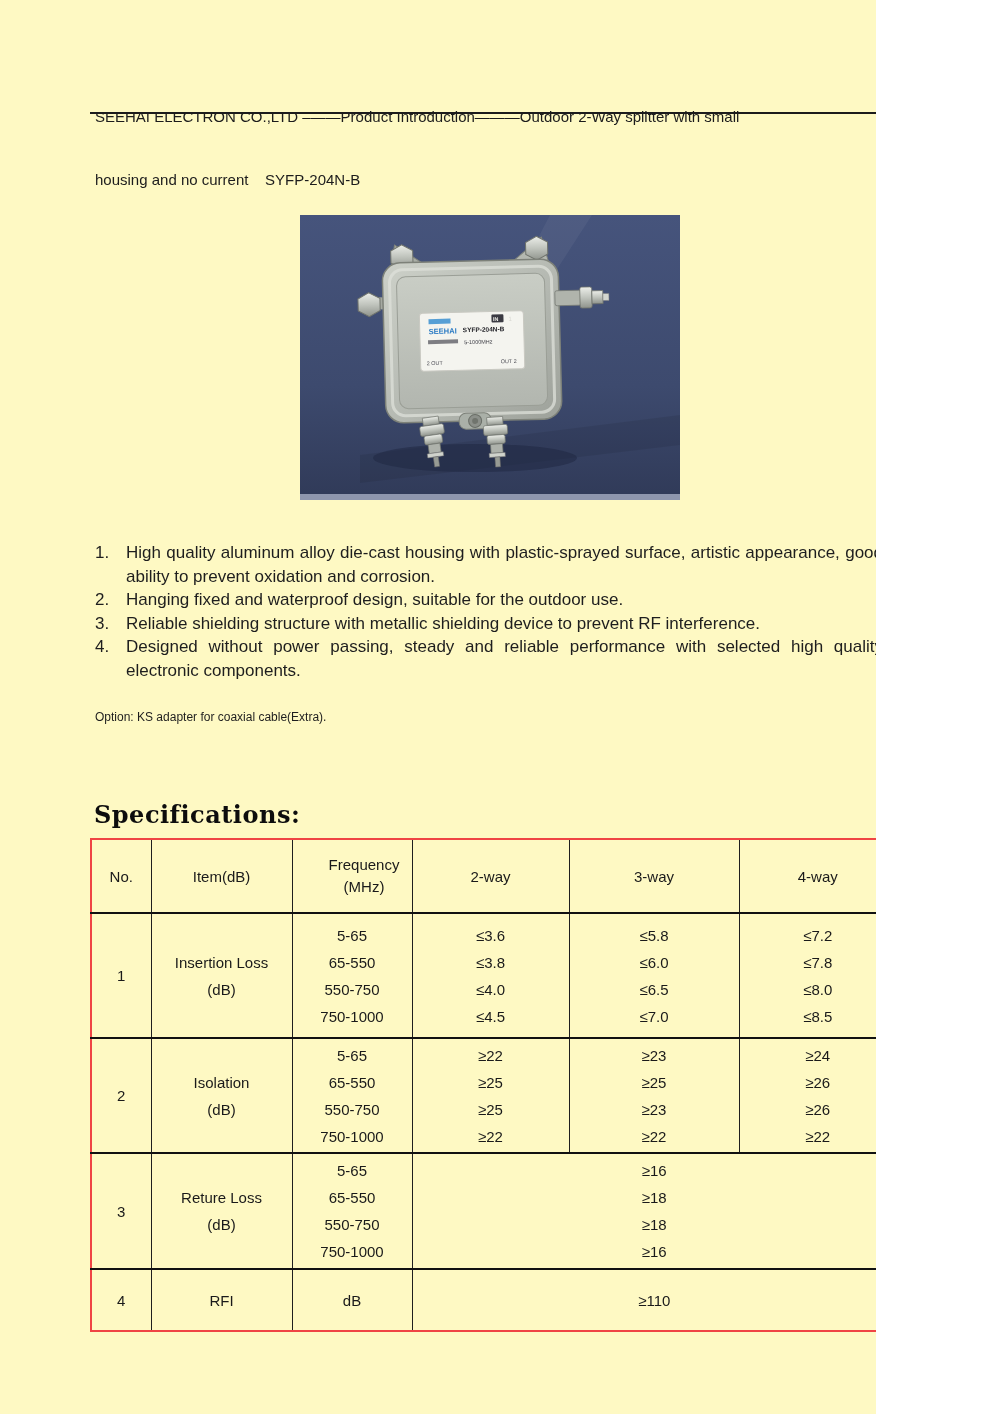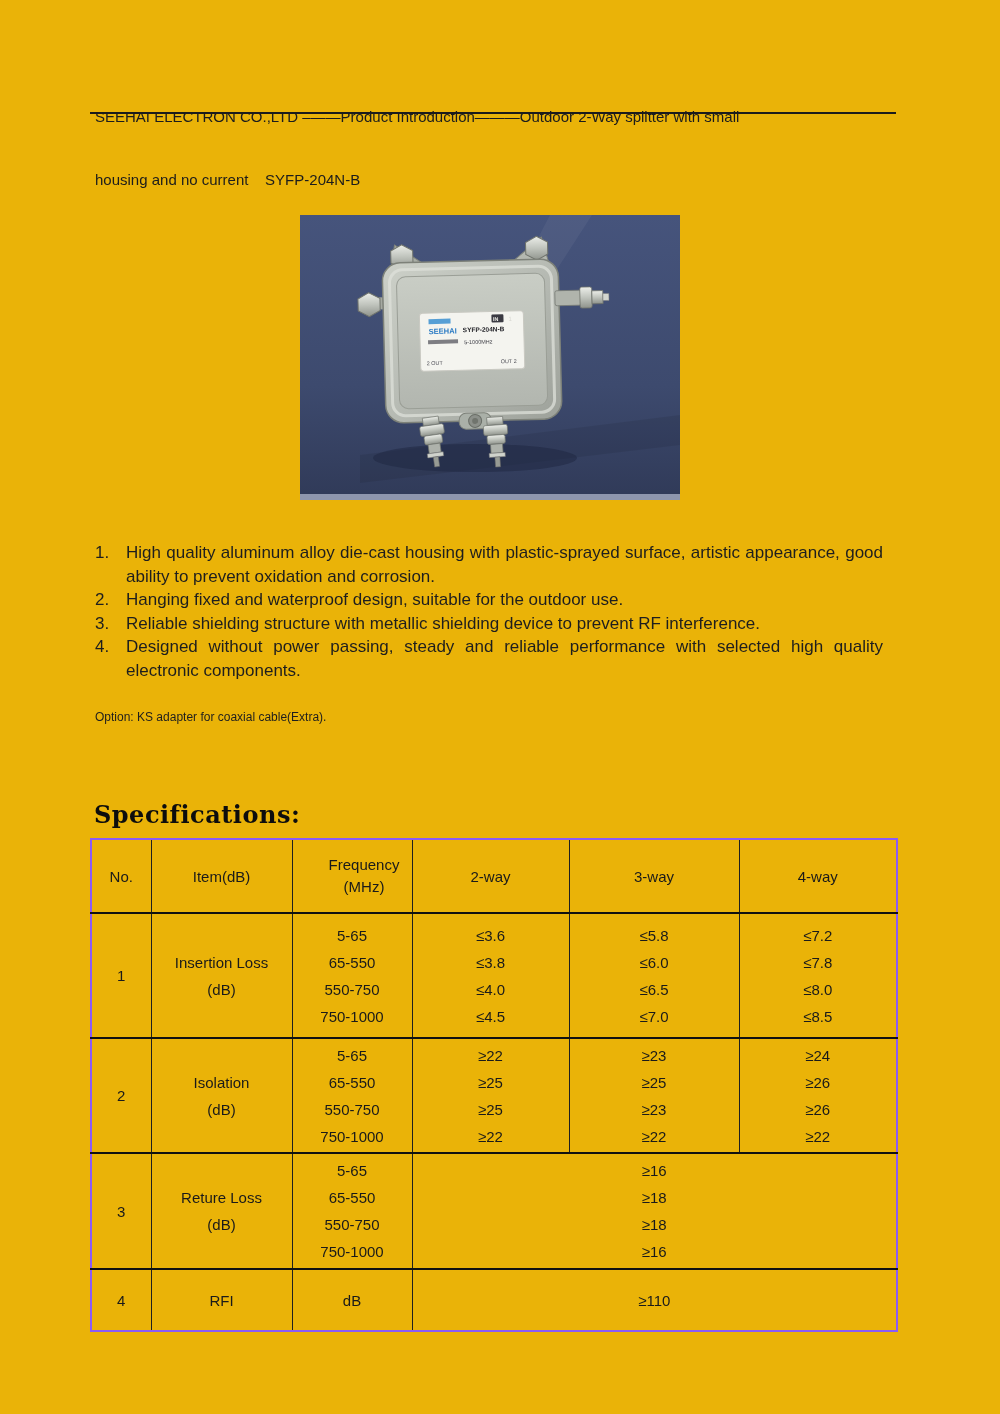--- a/index.html
+++ b/index.html
@@ -1,17 +1,17 @@
 <!DOCTYPE html>
 <html><head>
 <meta charset="utf-8">
 <style>
   html,body{margin:0;padding:0;background:#ffffff;}
   .page{
-    position:relative;width:1000px;height:1414px;background:#eab308;
+    position:relative;width:876px;height:1414px;background:#fef9c3;
     font-family:"Liberation Sans",sans-serif;color:#222;overflow:hidden;
   }
   
   .hdr{position:absolute;left:95px;top:64px;width:795px;font-size:15px;line-height:21px;color:#1c1c1c;white-space:pre-wrap;}
   .hdr-rule{position:absolute;left:90px;top:112px;width:806px;border-top:2px solid #1c1c1c;}
   
   .doc-title{position:absolute;left:90px;top:149px;width:820px;text-align:center;font-size:17.5px;font-weight:bold;color:#111;}
   .doc-title .model{font-family:"DejaVu Serif",serif;letter-spacing:0.2px;margin-left:8px;}
   
   .photo{position:absolute;left:300px;top:215px;width:380px;height:285px;}
@@ -20,21 +20,21 @@
   .feat{display:flex;}
   .feat .num{flex:0 0 31px;}
   .feat .txt{flex:1;text-align:justify;}
   .option{position:absolute;left:95px;top:710px;font-size:12px;color:#1e1e1e;}
   
   .specs-h{position:absolute;left:94px;top:800px;font-family:"DejaVu Serif",serif;font-weight:bold;font-size:24px;color:#0d0d0d;letter-spacing:0.5px;}
   
   .tblwrap{position:absolute;left:90px;top:838px;}
   table.specs{border-collapse:collapse;table-layout:fixed;width:806px;font-size:15px;color:#1a1a1a;}
   table.specs td,table.specs th{border:1px solid #1f1f1f;font-weight:normal;text-align:center;vertical-align:middle;padding:0;}
-  table.specs{border:2px solid #8b5cf6;}
+  table.specs{border:2px solid #ef4444;}
   table.specs tr.sep td{border-top:2px solid #111;}
   tr.h-row{height:74px;}
   tr.r1{height:125px;}
   tr.r2{height:115px;}
   tr.r3{height:116px;}
   tr.r4{height:62px;}
   .lh27 div{line-height:27px;}
   .hfreq div{line-height:22px;padding-left:24px;}
   .item2 div{line-height:27px;}
 </style>

